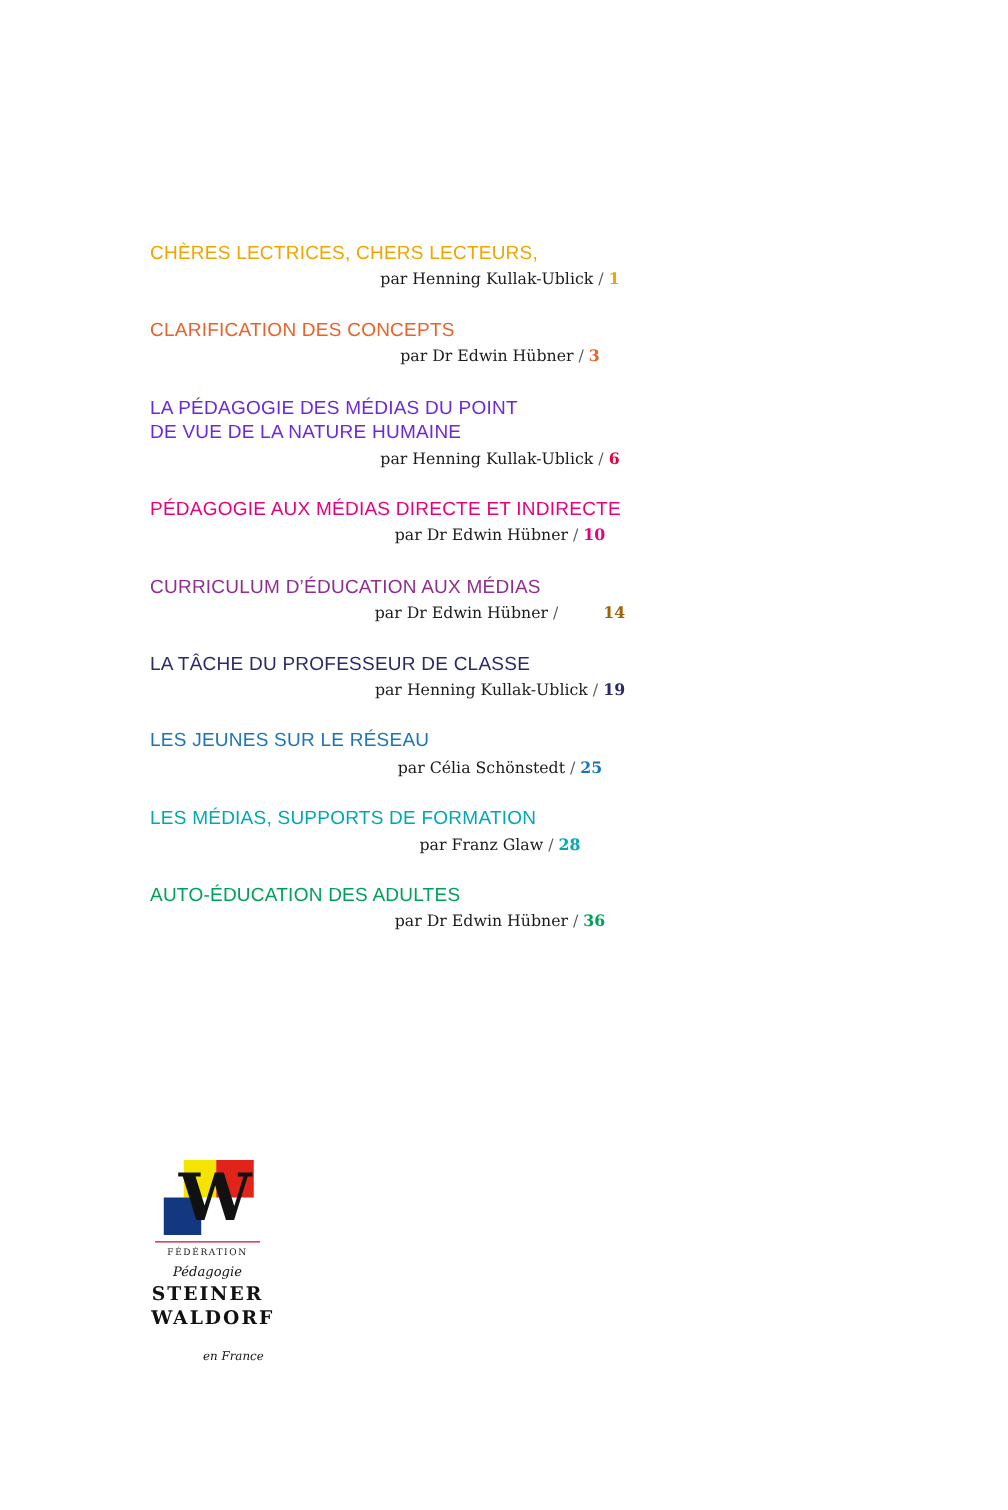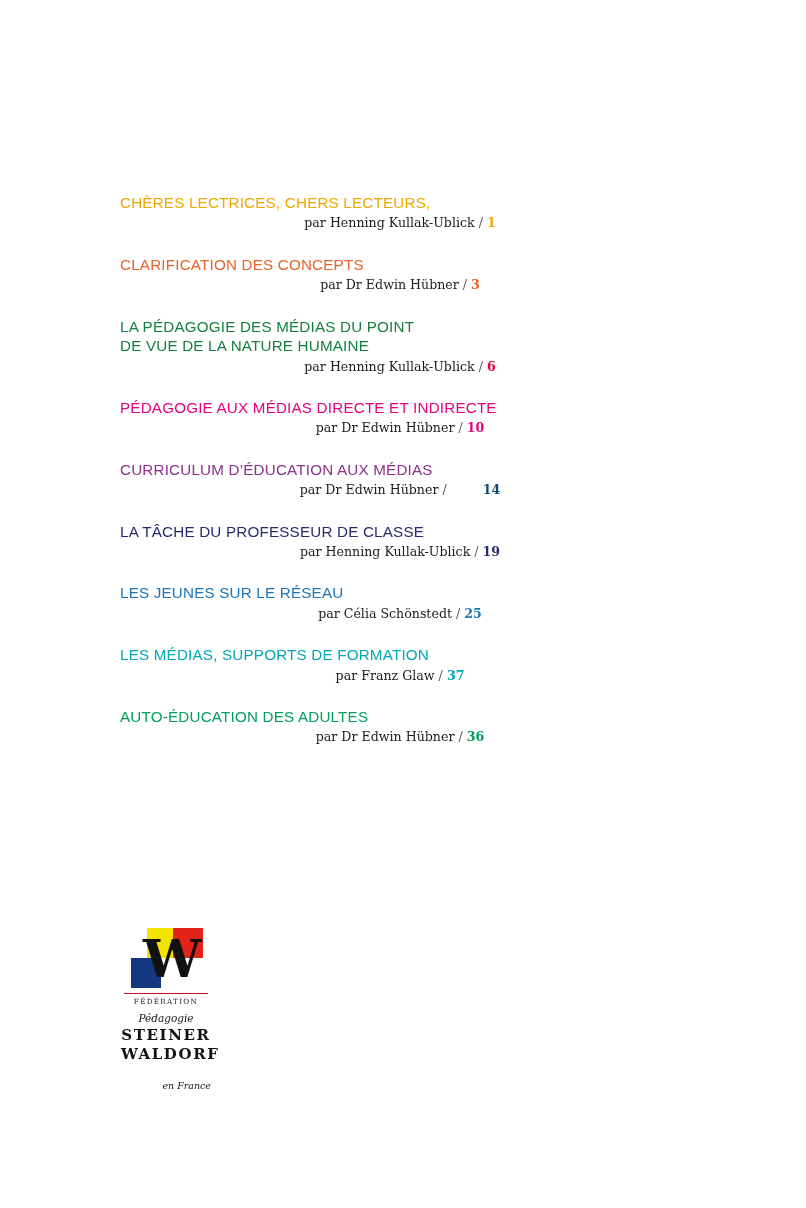--- a/index.html
+++ b/index.html
@@ -170,21 +170,21 @@
         <span>CLARIFICATION DES CONCEPTS</span>
       </p>
       <p class="toc-author">
         <span>par Dr Edwin Hübner</span>
         <span class="toc-sep">/</span>
         <span class="toc-page" style="color:#e8622a;">3</span>
       </p>
     </div>
 
     <div class="toc-entry">
-      <p class="toc-title" style="color:#15803d;">
+      <p class="toc-title" style="color:#6d28d9;">
         <span>LA PÉDAGOGIE DES MÉDIAS DU POINT</span>
         <span class="line2">DE VUE DE LA NATURE HUMAINE</span>
       </p>
       <p class="toc-author">
         <span>par Henning Kullak-Ublick</span>
         <span class="toc-sep">/</span>
         <span class="toc-page" style="color:#e4003a;">6</span>
       </p>
     </div>
 
@@ -199,21 +199,21 @@
       </p>
     </div>
 
     <div class="toc-entry">
       <p class="toc-title" style="color:#8e2f8e;">
         <span>CURRICULUM D’ÉDUCATION AUX MÉDIAS</span>
       </p>
       <p class="toc-author">
         <span>par Dr Edwin Hübner</span>
         <span class="toc-sep">/</span>
-        <span class="toc-page" style="color:#0c4a6e;margin-left:32px;">14</span>
+        <span class="toc-page" style="color:#a16207;margin-left:32px;">14</span>
       </p>
     </div>
 
     <div class="toc-entry">
       <p class="toc-title" style="color:#2a2a6a;">
         <span>LA TÂCHE DU PROFESSEUR DE CLASSE</span>
       </p>
       <p class="toc-author">
         <span>par Henning Kullak-Ublick</span>
         <span class="toc-sep">/</span>
@@ -232,21 +232,21 @@
       </p>
     </div>
 
     <div class="toc-entry">
       <p class="toc-title" style="color:#00a7b5;">
         <span>LES MÉDIAS, SUPPORTS DE FORMATION</span>
       </p>
       <p class="toc-author">
         <span>par Franz Glaw</span>
         <span class="toc-sep">/</span>
-        <span class="toc-page" style="color:#00a7b5;">37</span>
+        <span class="toc-page" style="color:#00a7b5;">28</span>
       </p>
     </div>
 
     <div class="toc-entry">
       <p class="toc-title" style="color:#00a05a;">
         <span>AUTO-ÉDUCATION DES ADULTES</span>
       </p>
       <p class="toc-author">
         <span>par Dr Edwin Hübner</span>
         <span class="toc-sep">/</span>

